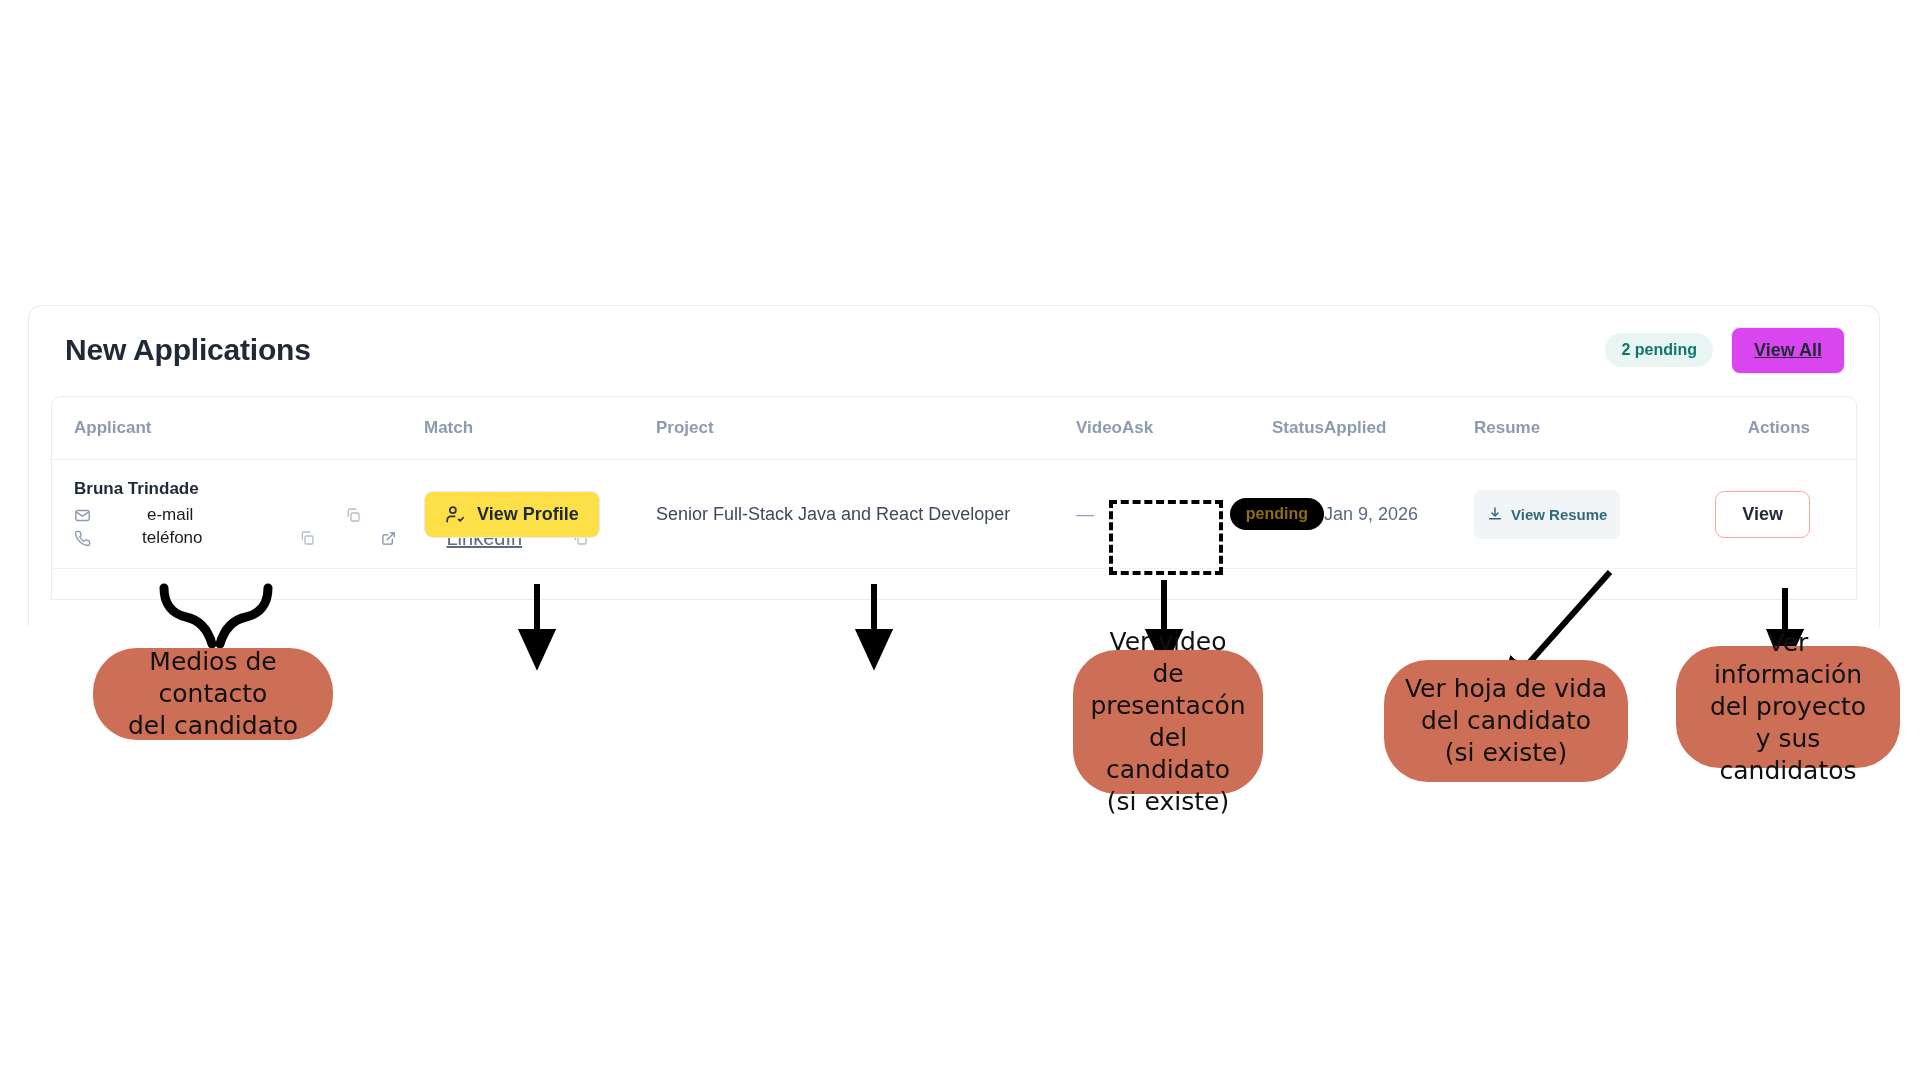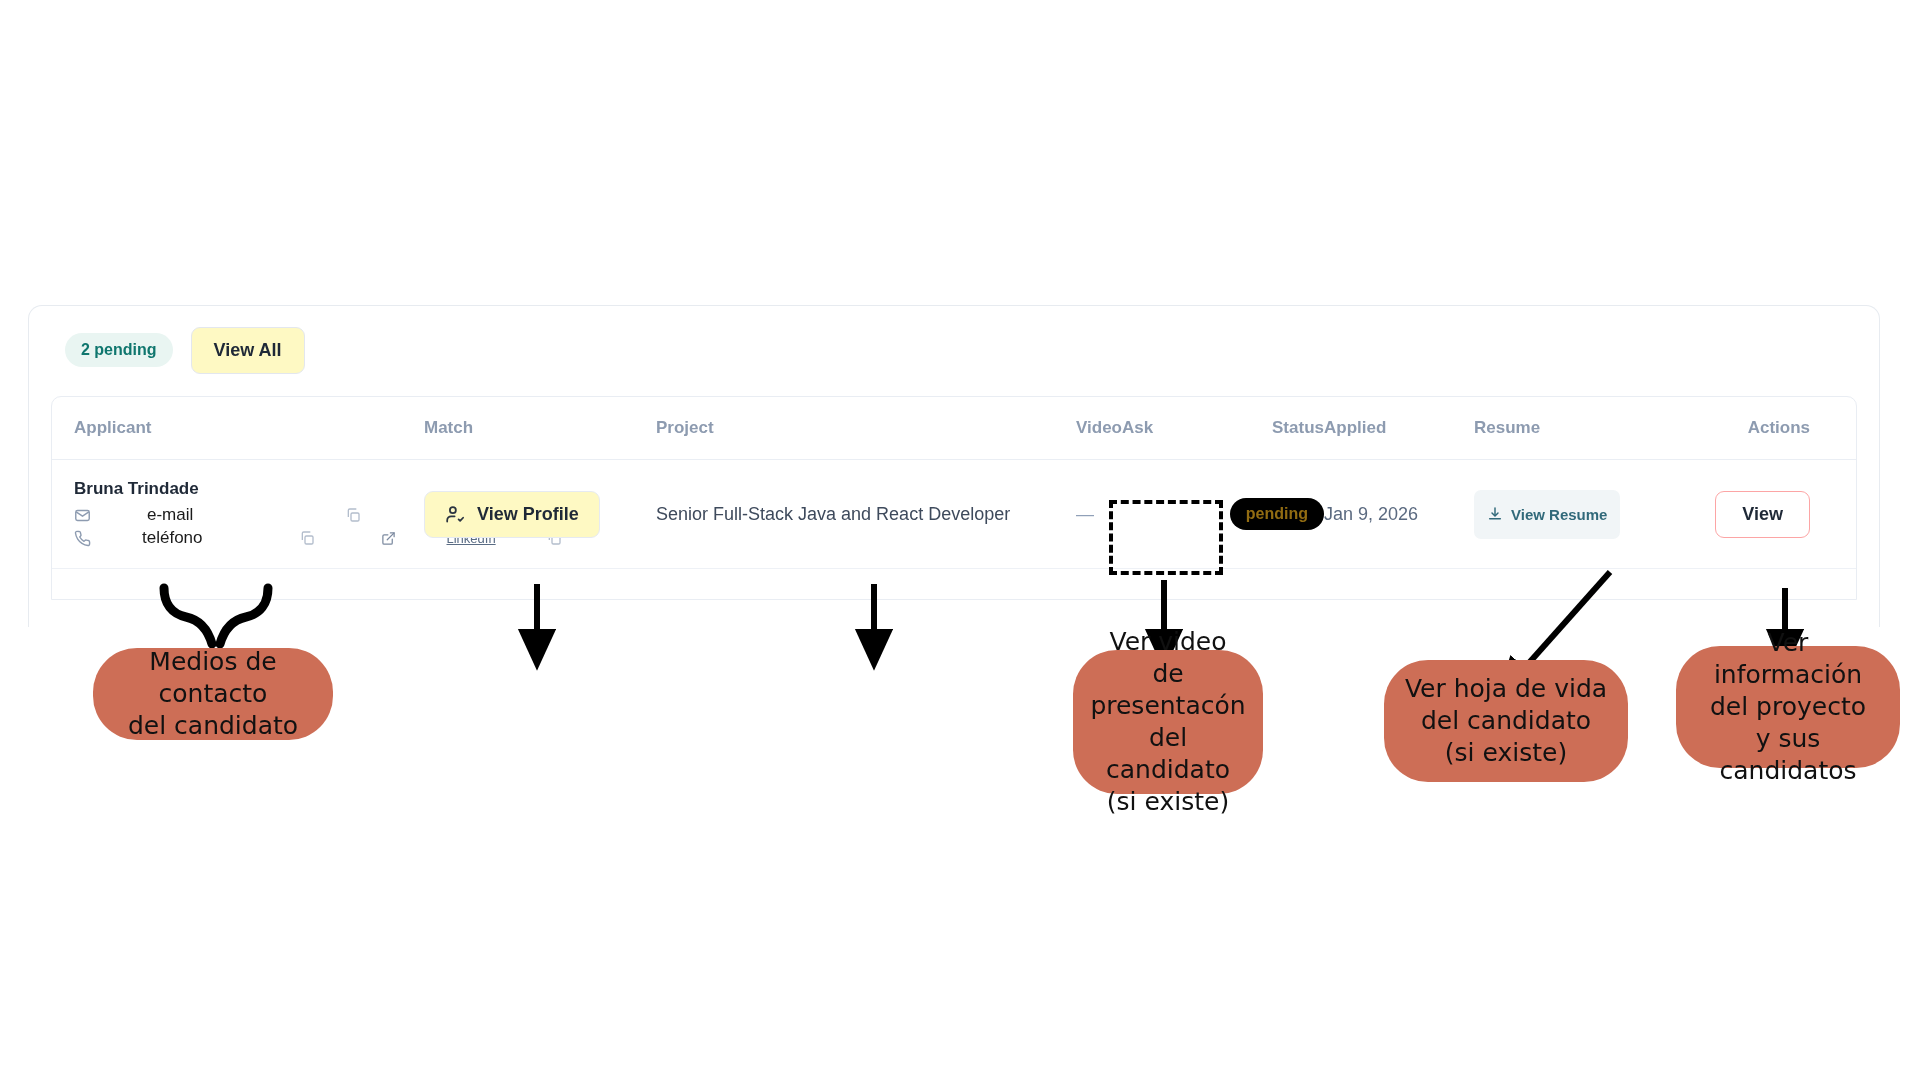--- a/index.html
+++ b/index.html
@@ -57,27 +57,28 @@
     padding: 8px 16px;
     border-radius: 999px;
     margin-right: 18px;
     white-space: nowrap;
   }
 
   #view-all-btn {
     font-size: 18px;
     font-weight: 600;
     color: #1f2937;
-    background: #fef9c3;
+    background: #d946ef;
     border: 1px solid #e3e7ee;
     border-radius: 9px;
     padding: 12px 22px;
     cursor: pointer;
     font-family: "Liberation Sans", sans-serif;
     white-space: nowrap;
+    text-decoration: underline;
   }
 
   
   #app-table {
     position: absolute;
     left: 22px;
     top: 90px;
     width: 1806px;
     border: 1px solid #e9edf3;
     border-radius: 10px 10px 0 0;
@@ -149,35 +150,35 @@
     align-items: center;
     justify-content: center;
     flex: none;
     cursor: pointer;
   }
   #email-row .txt { margin-left: 5px; }
   #email-copy { margin-left: 108px; }
   #phone-copy { margin-left: 52px; }
   #linkedin-ext { margin-left: 22px; color: #7c8aa0; }
   #linkedin-link {
-    font-size: 13px;
+    font-size: 20px;
     color: #5a6c84;
     text-decoration: underline;
     margin-left: 6px;
     cursor: pointer;
     white-space: nowrap;
   }
   #linkedin-copy { margin-left: 6px; }
 
   
   #view-profile-btn {
     display: inline-flex;
     align-items: center;
     gap: 11px;
-    background: #fef9c3;
+    background: #fde047;
     border: 1px solid #e6eaf1;
     border-radius: 9px;
     padding: 12px 20px;
     font-size: 18px;
     font-weight: 700;
     color: #1f2937;
     cursor: pointer;
     font-family: "Liberation Sans", sans-serif;
   }
   #view-profile-btn svg { color: #2b3440; flex: none; }
@@ -271,20 +272,21 @@
     border: 4px dashed #000000;
     box-sizing: border-box;
   }
 </style>
 </head>
 <body>
 
 <div id="app-card">
 
   <div id="card-header">
+    <div id="panel-title">New Applications</div>
     <div id="pending-badge">2 pending</div>
     <button id="view-all-btn">View All</button>
   </div>
 
   <div id="app-table">
 
     <div class="trow" id="thead-row">
       <div class="th c-applicant">Applicant</div>
       <div class="th c-match">Match</div>
       <div class="th c-project">Project</div>

